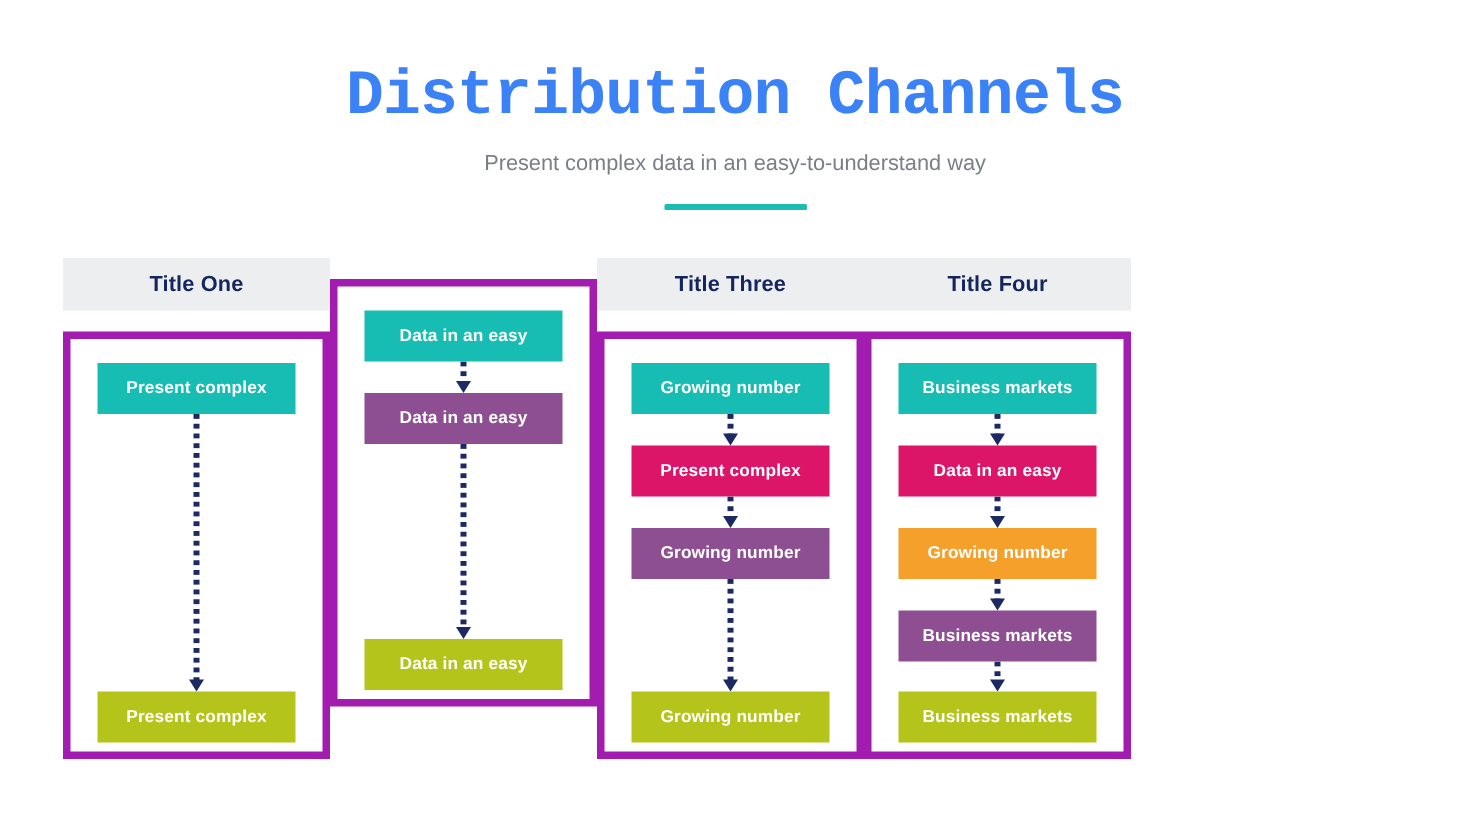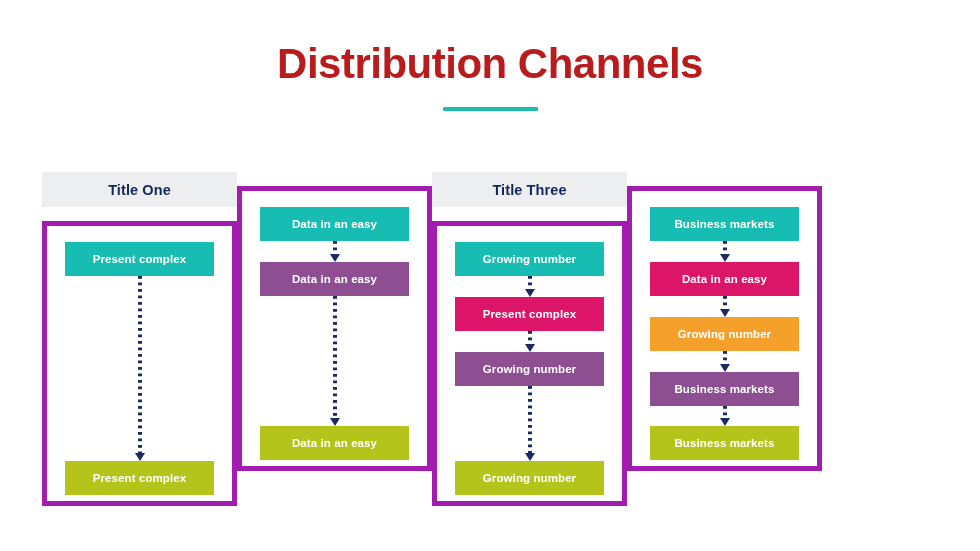--- a/index.html
+++ b/index.html
@@ -29,22 +29,23 @@
     left: 0;
     width: 980px;
     text-align: center;
   }
   .slide-title {
     margin: 0;
     padding-top: 38px;
     font-size: 42px;
     line-height: 52px;
     font-weight: bold;
-    color: #b91c1c;
+    color: #3b82f6;
     letter-spacing: -0.5px;
+    font-family: Liberation Mono, monospace;
   }
   .slide-subtitle {
     margin: 0;
     padding-top: 9px;
     font-size: 14.5px;
     line-height: 20px;
     font-weight: normal;
     color: #7a7f87;
   }
   .accent-rule {
@@ -53,21 +54,21 @@
     background: #1bbdb2;
     margin: 17px auto 0 auto;
     border-radius: 1px;
   }
 
   
   .columns {
     position: absolute;
     top: 172px;
     left: 42px;
-    width: 780px;
+    width: 712px;
     display: flex;
     justify-content: space-between;
   }
   .column {
     width: 210px;
     display: flex;
     flex-direction: column;
   }
 
   .col-header {
@@ -153,20 +154,21 @@
     border-top: 8px solid #1b2a63;
   }
 </style>
 </head>
 <body>
 
 <div class="slide">
 
   <div class="header">
     <h1 class="slide-title">Distribution Channels</h1>
+    <p class="slide-subtitle">Present complex data in an easy-to-understand way</p>
     <div class="accent-rule"></div>
   </div>
 
   <div class="columns">
       <div class="column">
         <div class="col-header">
           <span class="col-header-label">Title One</span>
         </div>
         <div class="col-card">
           <div class="flow">
@@ -233,20 +235,23 @@
               <div class="dots"></div>
               <div class="arrowhead"></div>
             </div>
             <div class="node" style="top: 219px; background: rgb(181, 196, 27);">
               <span class="node-label">Growing number</span>
             </div>
           </div>
         </div>
       </div>
       <div class="column">
+        <div class="col-header">
+          <span class="col-header-label">Title Four</span>
+        </div>
         <div class="col-card">
           <div class="flow">
             <div class="node" style="top: 0px; background: rgb(23, 189, 178);">
               <span class="node-label">Business markets</span>
             </div>
             <div class="connector" style="top: 34px; height: 21px;">
               <div class="dots"></div>
               <div class="arrowhead"></div>
             </div>
             <div class="node" style="top: 55px; background: rgb(221, 21, 104);">

